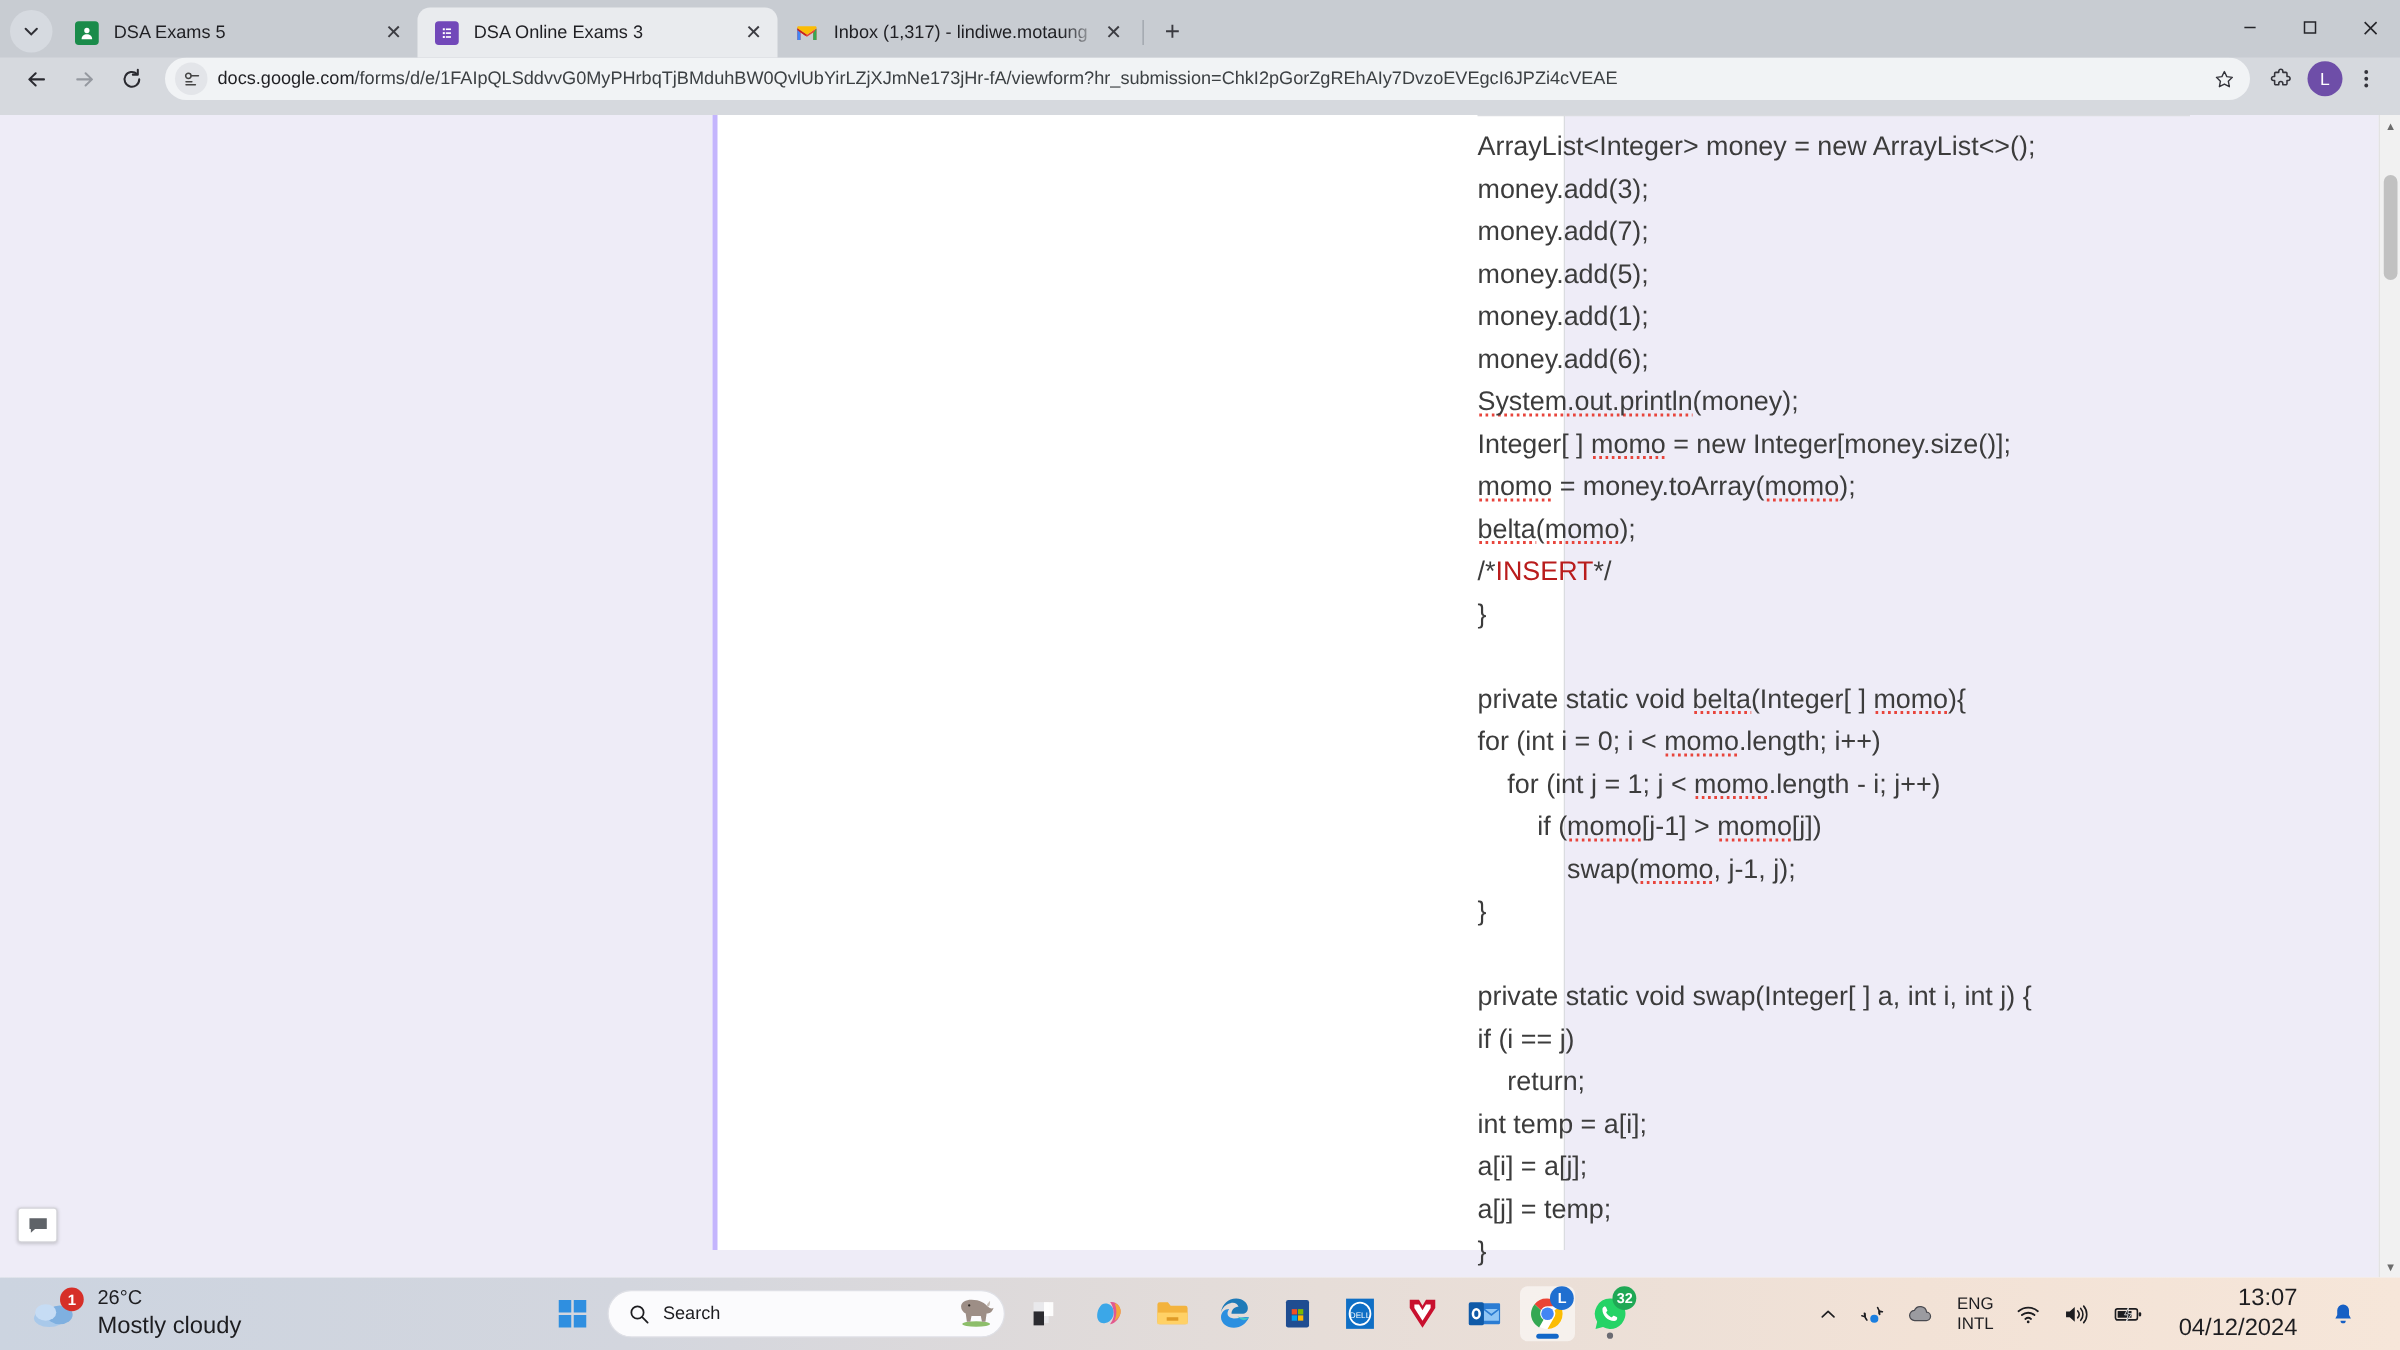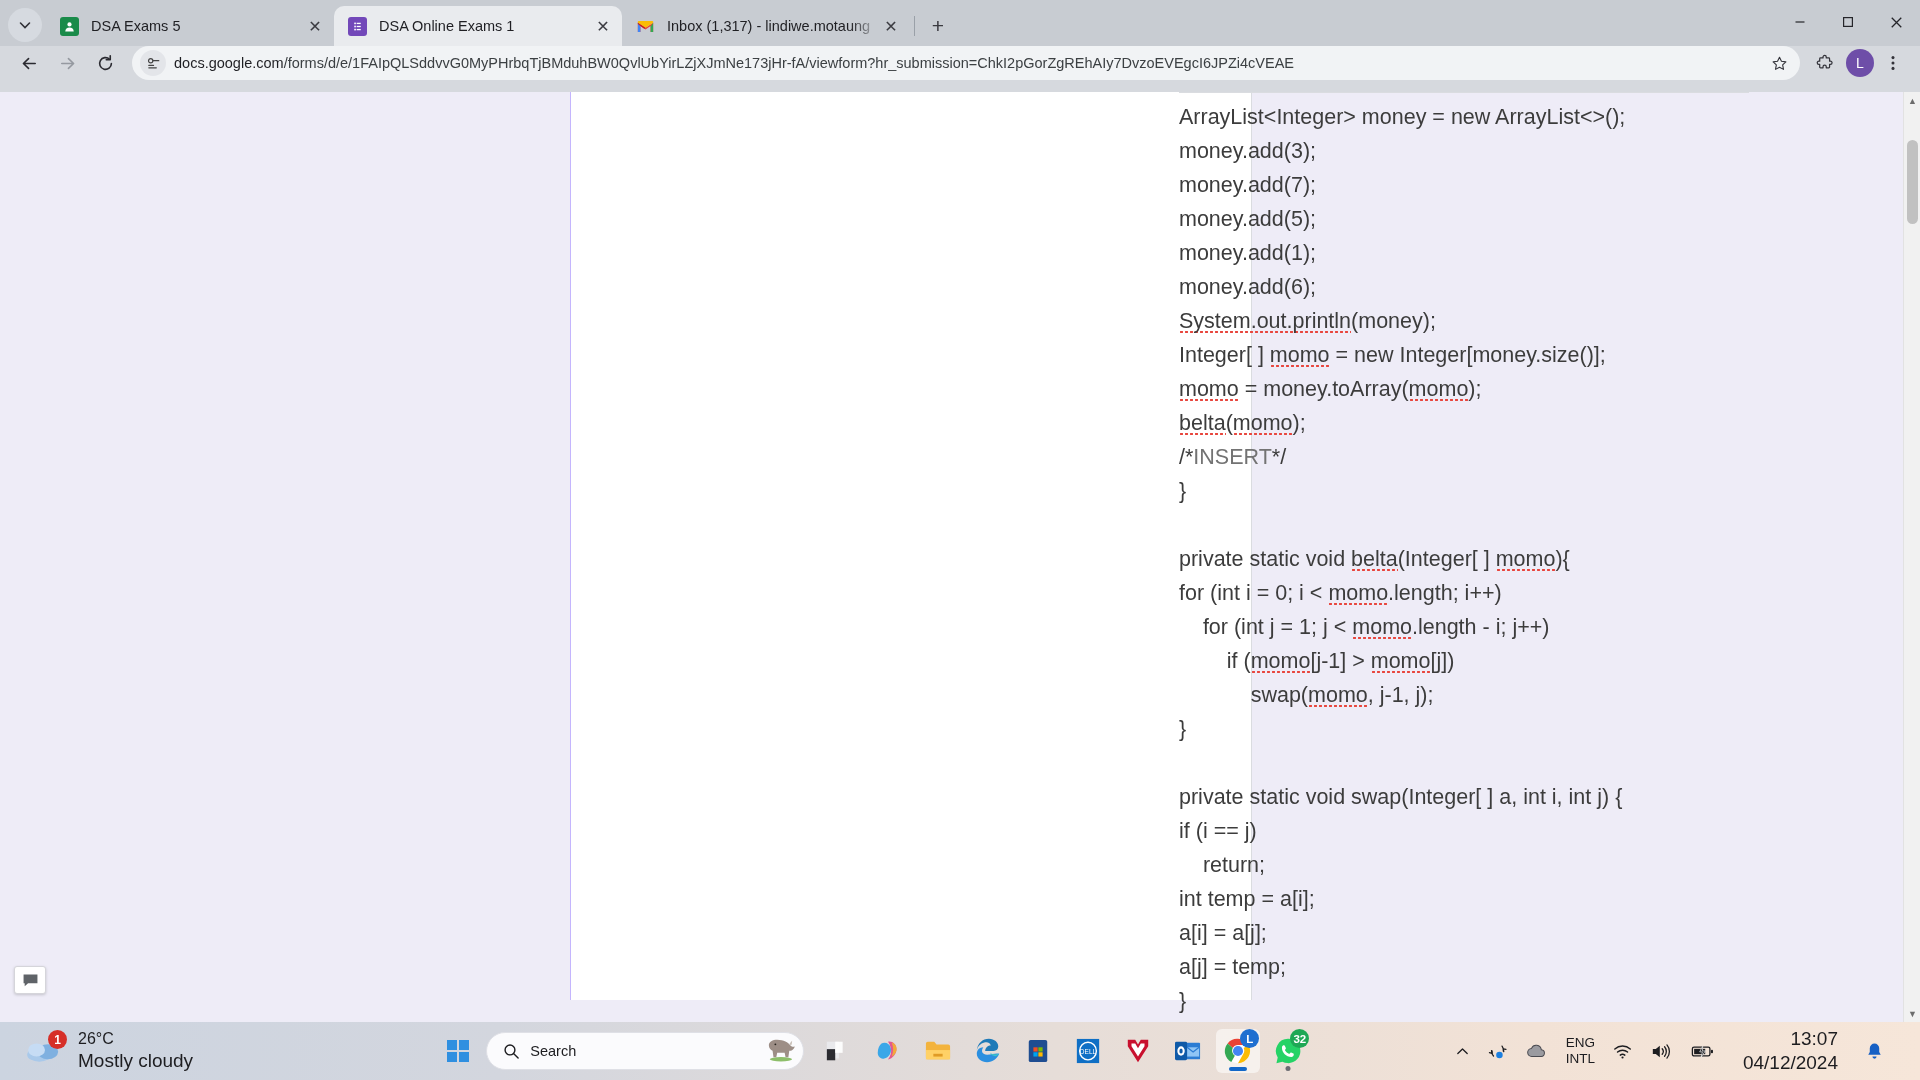--- a/index.html
+++ b/index.html
@@ -170,21 +170,21 @@
     inset: 0;
     background: #eeecf7;
   }
   #formcard {
     position: absolute;
     left: 570px;
     top: 0;
     width: 682px;
     bottom: 22px;
     background: #ffffff;
-    border-left: 1px solid #c4b5fd;
+    border-left: 4px solid #c4b5fd;
     border-right: 1px solid #dadce0;
   }
   #codeblock {
     position: absolute;
     left: 608px;
     top: 8px;
     width: 620px;
     font-size: 21.5px;
     line-height: 34px;
     color: #3c3c3c;
@@ -192,21 +192,21 @@
     font-family: "Liberation Sans", sans-serif;
   }
   #codeblock .ln { display: block; height: 34px; }
   .sp { 
     background-image: radial-gradient(circle closest-side, #e8453c 1.1px, transparent 1.4px);
     background-size: 5px 4px;
     background-repeat: repeat-x;
     background-position: left 100%;
     padding-bottom: 1px;
   }
-  .insert { color: #737373; }
+  .insert { color: #b91c1c; }
   #topRule {
     position: absolute;
     left: 608px; top: 0px;
     width: 570px; height: 1px;
     background: #dadce0;
   }
 
   
   #feedback {
     position: absolute;
@@ -376,21 +376,21 @@
       <span class="tab-favicon fav-forms">
         <svg width="13" height="13" viewBox="0 0 16 16">
           <rect x="4" y="3.2" width="2" height="2" fill="#fff"></rect>
             <rect x="7" y="3.4" width="5" height="1.6" fill="#fff"></rect>
           <rect x="4" y="7" width="2" height="2" fill="#fff"></rect>
             <rect x="7" y="7.2" width="5" height="1.6" fill="#fff"></rect>
           <rect x="4" y="10.8" width="2" height="2" fill="#fff"></rect>
             <rect x="7" y="11" width="5" height="1.6" fill="#fff"></rect>
         </svg>
       </span>
-      <span class="tab-title">DSA Online Exams 1</span>
+      <span class="tab-title">DSA Online Exams 3</span>
       <span class="tab-close">✕</span>
     </div>
 
     <div class="tab inactive">
       <span class="tab-favicon fav-gmail">
         <svg width="17" height="13" viewBox="0 0 20 15">
           <path d="M1 14V3l9 6 9-6v11h-3V7l-6 4-6-4v7z" fill="#ea4335"></path>
           <path d="M1 14V3l9 6V14H4z" fill="#4285f4" opacity="0"></path>
           <path d="M1 3.2 1 14h3V7.4z" fill="#4285f4"></path>
           <path d="M19 3.2 19 14h-3V7.4z" fill="#34a853"></path>

